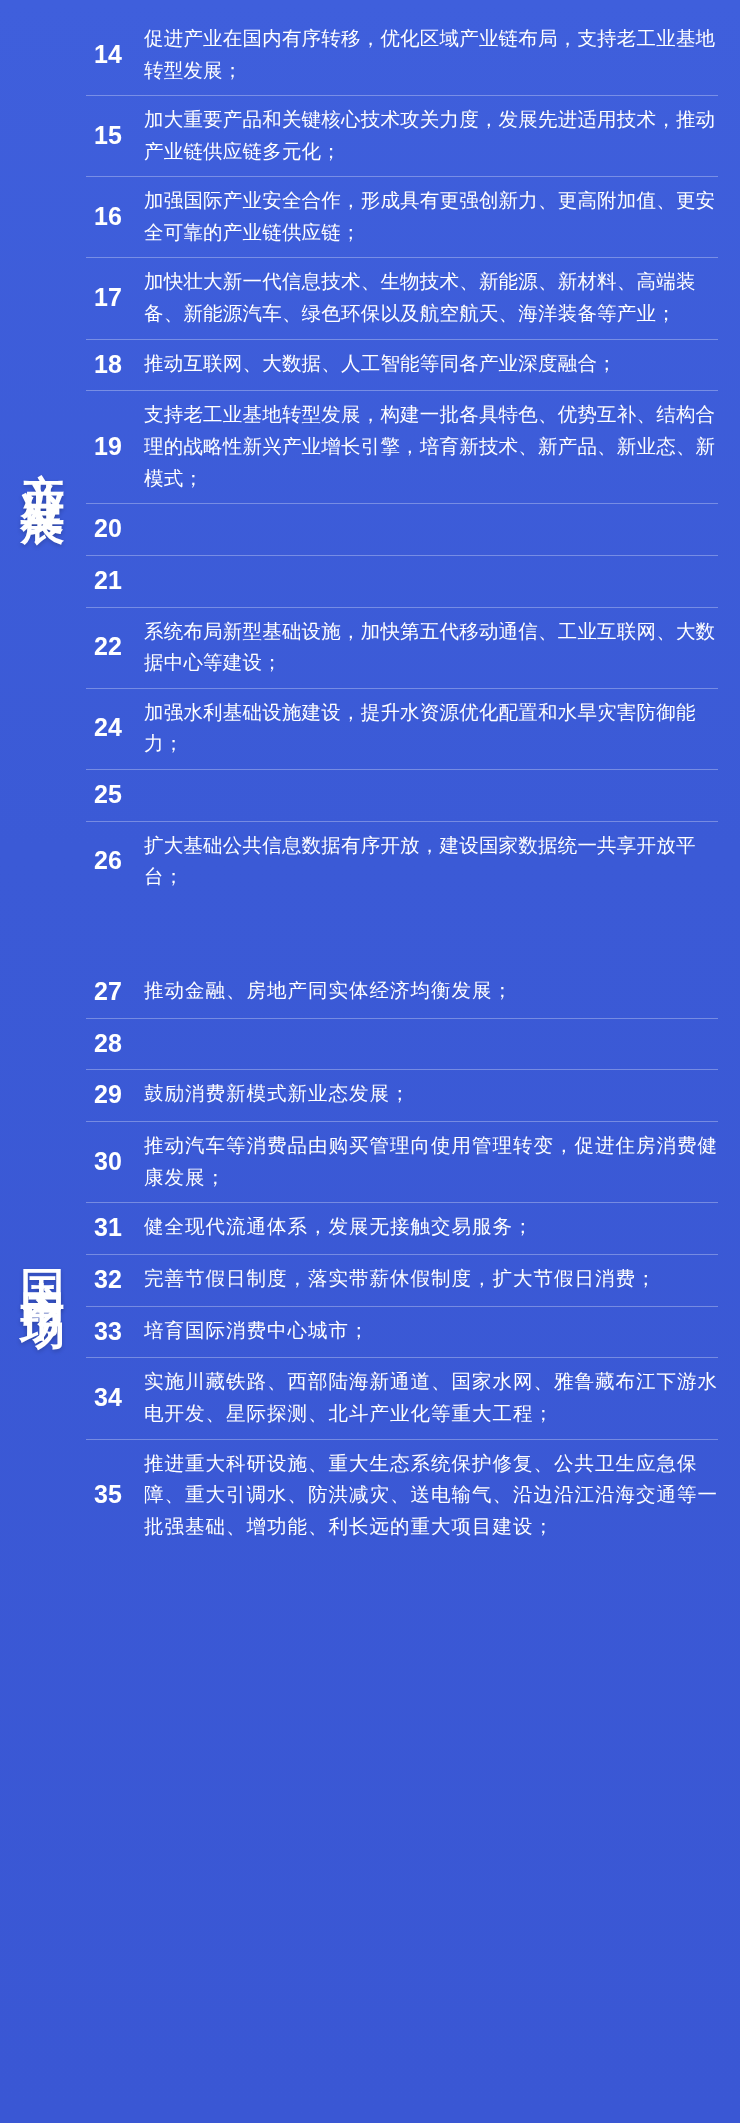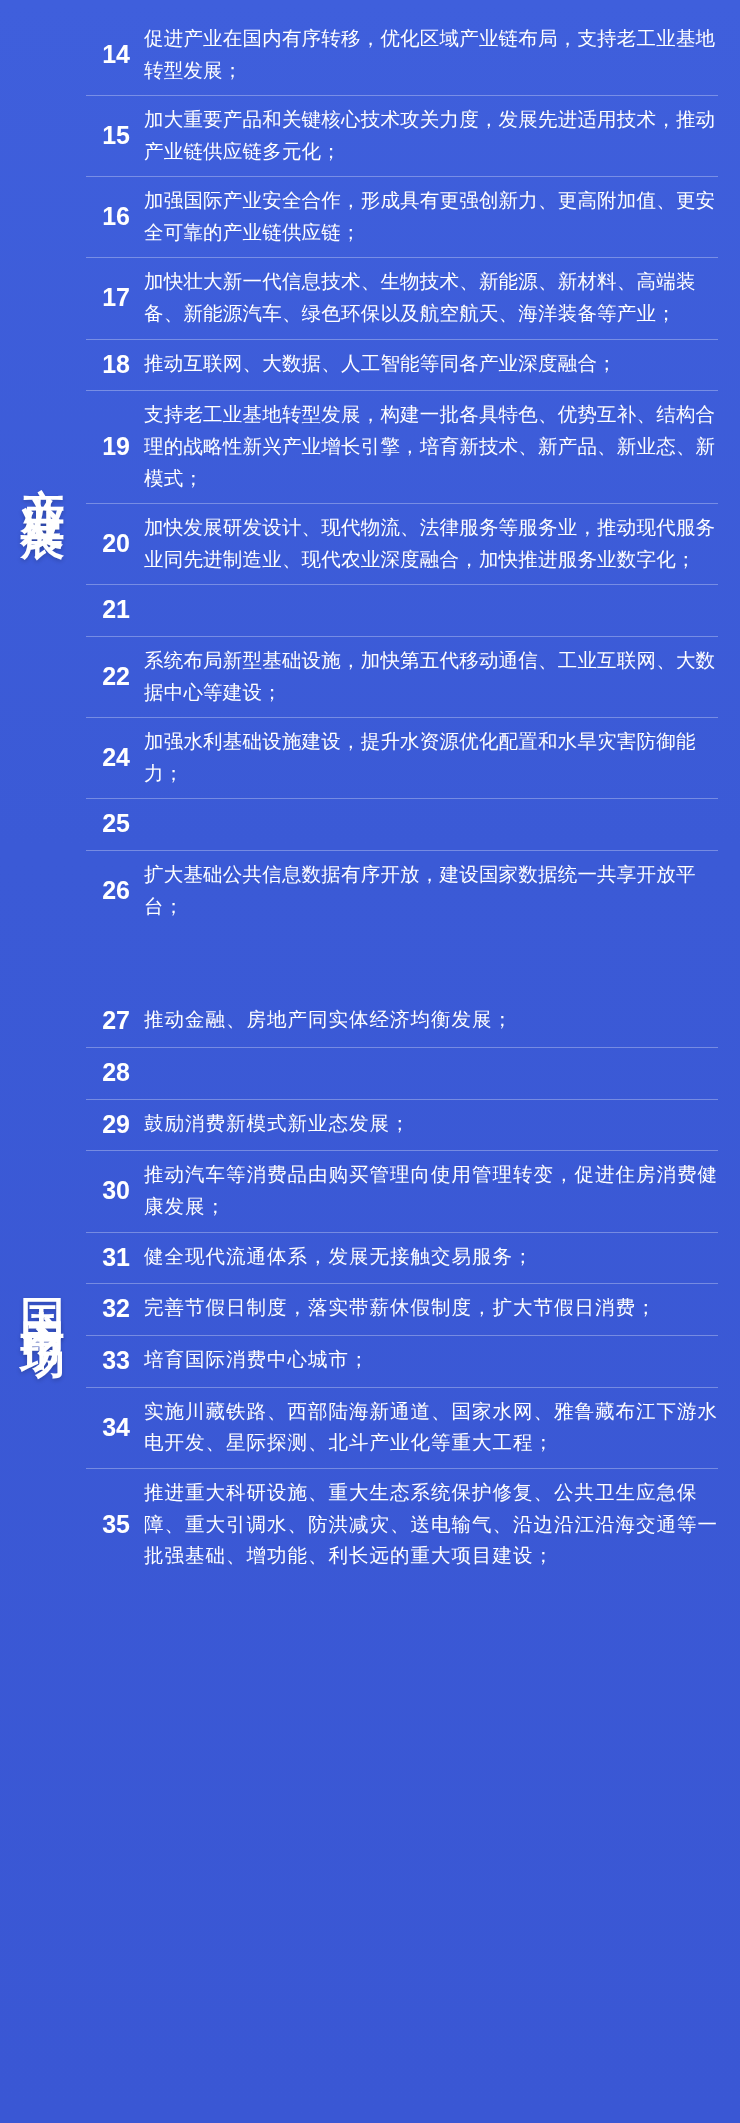--- a/index.html
+++ b/index.html
@@ -64,21 +64,21 @@
     position: absolute;
     left: 0;
     right: 0;
     top: 0;
     height: 1px;
     background: rgba(255,255,255,0.30);
   }
   .num {
     flex: 0 0 54px;
     width: 54px;
-    text-align: right;
+    text-align: center;
     padding-right: 10px;
     font-size: 25px;
     font-weight: bold;
     line-height: 1.35;
     color: #ffffff;
     box-sizing: border-box;
     align-self: center;
   }
   .txt {
     flex: 1 1 auto;
@@ -127,21 +127,20 @@
       <div class="row">
         <div class="num">18</div>
         <div class="txt">推动互联网、大数据、人工智能等同各产业深度融合；</div>
       </div>
       <div class="row">
         <div class="num">19</div>
         <div class="txt">支持老工业基地转型发展，构建一批各具特色、优势互补、结构合理的战略性新兴产业增长引擎，培育新技术、新产品、新业态、新模式；</div>
       </div>
       <div class="row">
         <div class="num">20</div>
-        <div class="txt">加快发展研发设计、现代物流、法律服务等服务业，推动现代服务业同先进制造业、现代农业深度融合，加快推进服务业数字化；</div>
       </div>
       <div class="row">
         <div class="num">21</div>
       </div>
       <div class="row">
         <div class="num">22</div>
         <div class="txt">系统布局新型基础设施，加快第五代移动通信、工业互联网、大数据中心等建设；</div>
       </div>
       <div class="row">
         <div class="num">24</div>

